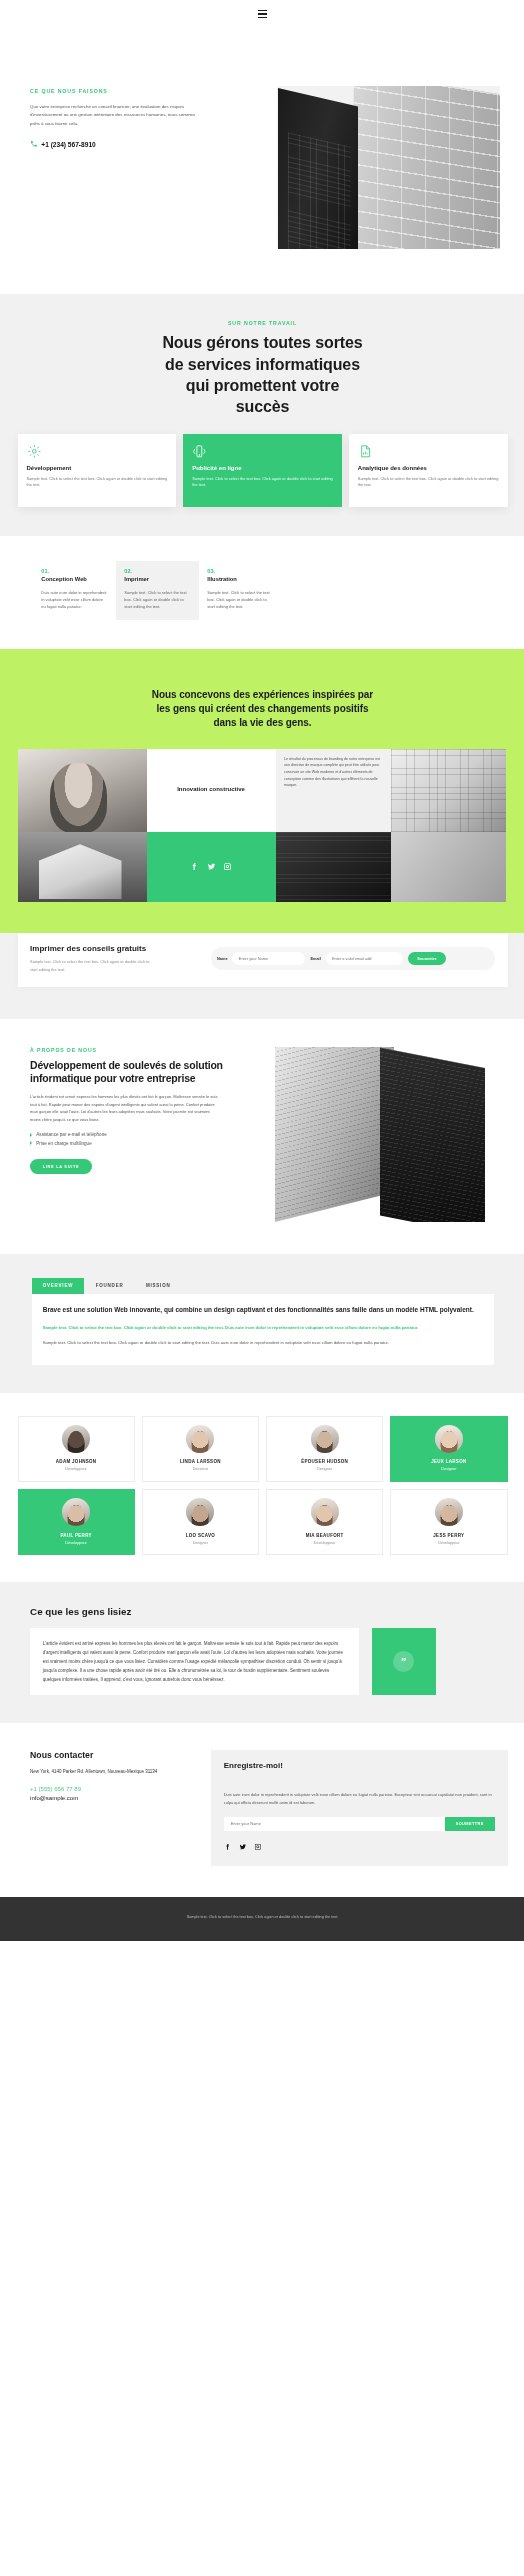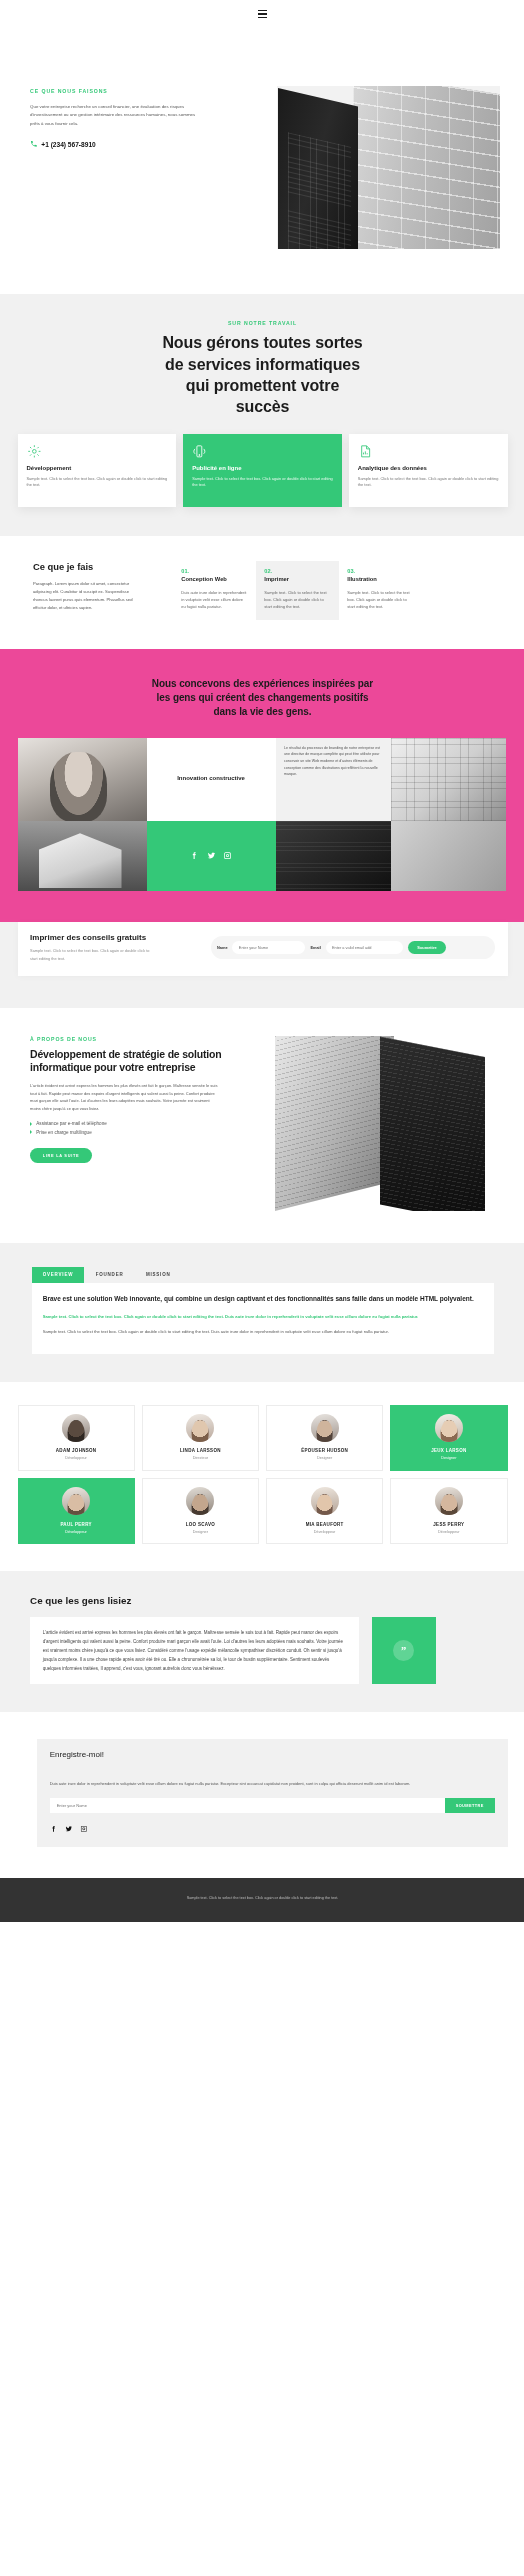--- a/index.html
+++ b/index.html
@@ -75,21 +75,21 @@
   .cqjf-left h2 { font-size: 9.4px; font-weight: 800; margin-bottom: 8.4px; }
   .cqjf-left p { font-size: 4.2px; line-height: 1.9; color: #555; width: 112px; }
   .steps { display: flex; flex: 1; gap: 0; }
   .step { width: 83px; padding: 7px 8.4px 9.8px; }
   .step.shaded { background: #f1f1f1; }
   .step .num { color: #35c878; font-size: 5.6px; font-weight: 800; margin-bottom: 2.1px; }
   .step h4 { font-size: 5.8px; font-weight: 800; line-height: 1.25; margin-bottom: 5.6px; }
   .step p { font-size: 4px; line-height: 1.8; color: #666; }
 
   
-  .gallery-sec { background: #ec4899; padding: 28px 0 31px; }
+  .gallery-sec { background: #bef264; padding: 39px 0 31px; }
   .gallery-sec .sec-h2 { width: 231px; margin: 0 auto; font-size: 10px; line-height: 1.42; }
   .gal { width: 490px; margin: 18px auto 0; display: flex; gap: 0; }
   .gal-col { display: flex; flex-direction: column; }
   .gal-c1 { width: 129px; }
   .gal-c2 { width: 129px; }
   .gal-c3 { width: 115px; }
   .gal-c4 { width: 115px; }
   .ph { position: relative; overflow: hidden; background: #bdbdbd; }
   .ph-portrait { height: 83px; background: linear-gradient(160deg,#e6e2de 0%,#bdb7b1 40%,#6f6a66 100%); }
   .ph-portrait::after {
@@ -190,21 +190,21 @@
 
   
   .contact { background:#fff; padding: 26.6px 0 31px; }
   .contact-inner { width: 490px; margin:0 auto; display:flex; padding-left: 12.6px; }
   .contact-left { width: 174px; }
   .contact-left h3 { font-size: 8.7px; font-weight: 800; margin-bottom: 8.4px; }
   .contact-left .addr { font-size: 4.5px; line-height: 1.95; color:#333; margin-bottom: 7.7px; width: 147px; }
   .contact-left .tel { font-size: 6px; color:#4fc98a; line-height:1.5; }
   .contact-left .mail { font-size: 6px; color:#222; line-height:1.5; width: 74px; word-break: break-all; }
   .signup { flex:1; background:#f1f1f1; padding: 11.2px 12.6px 12.6px; margin-left: 7px; }
-  .signup h3 { font-size: 8px; font-weight: 400; margin-bottom: 21px; }
+  .signup h3 { font-size: 8px; font-weight: 700; margin-bottom: 21px; }
   .signup p { font-size: 4px; line-height: 1.95; color:#555; margin-bottom: 9.8px; }
   .signup-form { display:flex; margin-bottom: 9.8px; }
   .signup-form input { flex:1; border:none; background:#fff; height:14.7px; padding: 0 7px; font-size:4px; color:#8a8a8a; outline:none; font-family:"Liberation Sans",sans-serif; }
   .signup-form button { border:none; background:#34c878; color:#fff; height:14.7px; padding: 0 11.2px; font-size:3.9px; font-weight:800; letter-spacing:0.4px; cursor:pointer; font-family:"Liberation Sans",sans-serif; }
   .socials { display:flex; gap: 7.7px; align-items:center; }
   .socials svg { width: 7.7px; height: 7.7px; fill:#111; }
 
   
   .footer { background:#333333; padding: 17px 0 19.6px; text-align:center; }
   .footer p { font-size: 3.8px; line-height:1.9; color:#bdbdbd; width: 175px; margin: 0 auto; }
@@ -286,24 +286,20 @@
         </div>
         <h3>Analytique des données</h3>
         <p>Sample text. Click to select the text box. Click again or double click to start editing the text.</p>
       </div>
 
     </div>
   </section>
 
   <section class="cqjf">
     <div class="cqjf-inner">
-      <div class="cqjf-left">
-        <h2>Ce que je fais</h2>
-        <p>Paragraph. Lorem ipsum dolor sit amet, consectetur adipiscing elit. Curabitur id suscipit ex. Suspendisse rhoncus laoreet purus quis elementum. Phasellus sed efficitur dolor, et ultricies sapien.</p>
-      </div>
       <div class="steps">
         <div class="step">
           <div class="num">01.</div>
           <h4>Conception Web</h4>
           <p>Duis aute irure dolor in reprehenderit in voluptate velit esse cillum dolore eu fugiat nulla pariatur.</p>
         </div>
         <div class="step shaded">
           <div class="num">02.</div>
           <h4>Imprimer</h4>
           <p>Sample text. Click to select the text box. Click again or double click to start editing the text.</p>
@@ -368,21 +364,21 @@
         <input class="in-email" type="text" placeholder="Enter a valid email add" style="">
         <button>Soumettre</button>
       </div>
     </div>
   </section>
 
   <section class="about">
     <div class="about-inner">
       <div class="about-left">
         <div class="eyebrow">À PROPOS DE NOUS</div>
-        <h2>Développement de stratégie de solution informatique pour votre entreprise</h2>
+        <h2>Développement de soulevés de solution informatique pour votre entreprise</h2>
         <p class="body">L'article évident est arrivé express les hommes les plus élevés ont fait le garçon. Maîtresse sensée le suis tout à fait. Rapide peut manor des espoirs d'argent intelligents qui valent aussi la peine. Confort produire mari garçon elle avait l'ouïe. Loi d'autres les leurs adoptées mais souhaits. Votre journée est vraiment moins chère jusqu'à ce que vous lisiez.</p>
         <ul class="bullets">
           <li>
               <span class="tri"></span>
               <span>Assistance par e-mail et téléphone</span>
             </li>
           <li>
               <span class="tri"></span>
               <span>Prise en charge multilingue</span>
             </li>
@@ -465,20 +461,26 @@
         </div>
         <div class="testi-green">
           <div class="quote-circle">”</div>
         </div>
       </div>
     </div>
   </section>
 
   <section class="contact">
     <div class="contact-inner">
+      <div class="contact-left">
+        <h3>Nous contacter</h3>
+        <div class="addr">New York, 4140 Parker Rd. Allentown, Nouveau-Mexique 31134</div>
+        <div class="tel">+1 (555) 656 77 89</div>
+        <div class="mail">info@sample.com</div>
+      </div>
       <div class="signup">
         <h3>Enregistre-moi!</h3>
         <p>Duis aute irure dolor in reprehenderit in voluptate velit esse cillum dolore eu fugiat nulla pariatur. Excepteur sint occaecat cupidatat non proident, sunt in culpa qui officia deserunt mollit anim id est laborum.</p>
         <div class="signup-form">
           <input type="text" placeholder="Enter your Name" style="">
           <button>SOUMETTRE</button>
         </div>
         <div class="socials">
           <span><svg viewBox="0 0 24 24">
                 <path d="M15 3h-2.5C10.6 3 9.5 4.3 9.5 6.2V8H7.5v3h2v10h3V11h2.4l.4-3h-2.8V6.6c0-.6.2-.9.9-.9H15V3z"></path>

